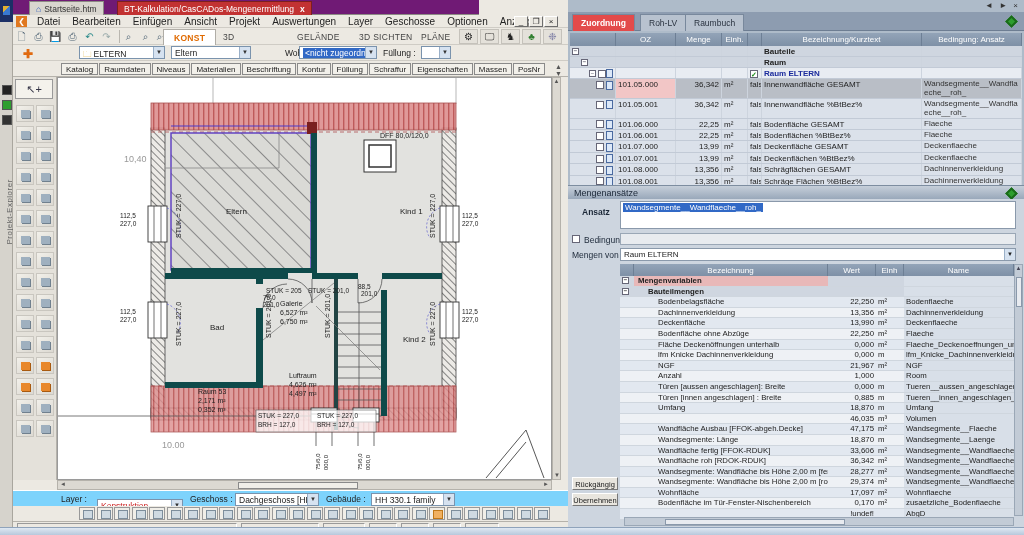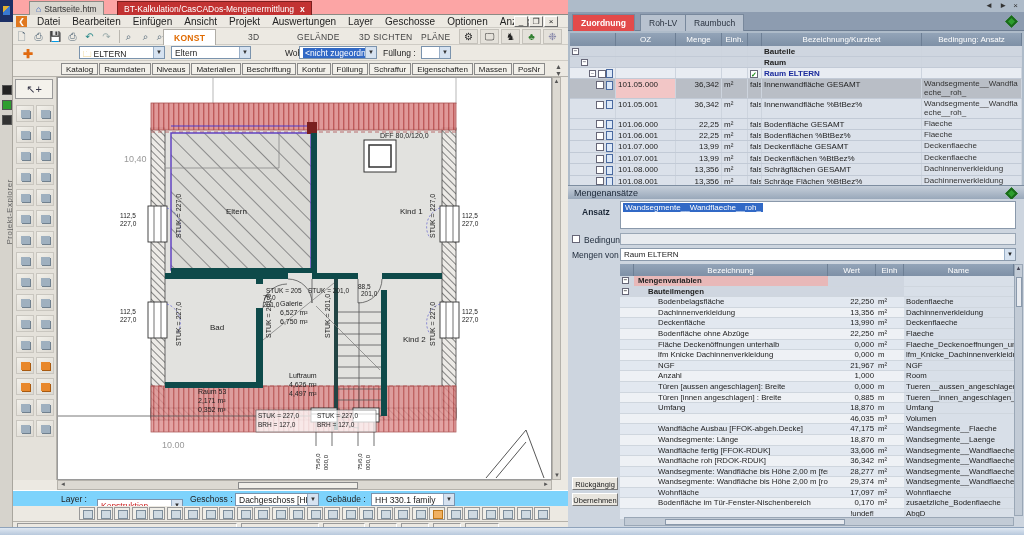--- a/index.html
+++ b/index.html
@@ -10,21 +10,21 @@
   
   #leftstrip { left:0; top:0; width:13px; height:535px; background:#d6d3cc; border-right:1px solid #a9a69e; }
   #appicon { left:0; top:0; width:13px; height:22px; background:#1c2f66; }
   #appicon:after { content:""; position:absolute; left:3px; top:6px; width:7px; height:9px; background:linear-gradient(135deg,#e0b030 0 40%,#3a78d0 40% 100%); }
   .stripico { left:2px; width:10px; height:10px; border:1px solid #555; }
   #vertlabel { left:-31px; top:200px; width:80px; transform:rotate(-90deg); transform-origin:center; color:#666; font-size:8px; letter-spacing:.5px; }
 
   
   #mainwin { left:13px; top:0; width:555px; height:535px; background:#ece9e2; }
 
-  #tabbar { left:0; top:0; width:555px; height:15px; background:#fca5a5; border-bottom:1px solid #8c8a84; }
+  #tabbar { left:0; top:0; width:466px; height:15px; background:#701a75; border-bottom:1px solid #8c8a84; }
   .doctab { position:absolute; top:1px; height:14px; padding:2px 6px 0 6px; font-size:8.5px; }
   #tab-start { left:16px; background:#d9d6cf; border:1px solid #8c8a84; border-bottom:none; color:#333; }
   #tab-start .ticon { color:#2255bb; margin-right:3px; }
   #tab-active { left:104px; background:#c23232; border:1px solid #7c1f1f; border-bottom:none; color:#fff; }
   #tab-active .x { margin-left:6px; font-weight:bold; }
 
   #menubar { left:0; top:15px; width:555px; height:13px; background:#ece9e2; border-bottom:1px solid #cfccc5; }
   #menu-lead { left:3px; top:1px; width:11px; height:11px; background:#e07820; color:#fff; font-size:8px; text-align:center; line-height:11px; }
   .menuitem { float:left; padding:1px 6px; font-size:10px; color:#222; }
   #menuitems { margin-left:18px; }
@@ -172,21 +172,21 @@
     <span class="tbico">💾</span>
     <span class="tbico">⎙</span>
     <span class="tbico" style="color:#2a8a8a">↶</span>
     <span class="tbico" style="color:#9aa">↷</span>
     <span class="tbsep"></span>
     <span class="tbico">⌕</span>
     <span class="tbico">⌕</span>
     <span class="tbico">⌕+</span>
     <div id="viewtabs">
         <div class="viewtab active" style="left: 150px;">KONST</div>
-        <div class="viewtab" style="left: 225px; text-align: center;">3D</div>
+        <div class="viewtab" style="left: 200px; text-align: center;">3D</div>
         <div class="viewtab" style="left: 274px;">GELÄNDE</div>
         <div class="viewtab" style="left: 336px;">3D SICHTEN</div>
         <div class="viewtab" style="left: 398px;">PLÄNE</div>
       </div>
     <div class="rico" style="right:90px">⚙</div>
     <div class="rico" style="right:69px">🖵</div>
     <div class="rico" style="right:48px">♞</div>
     <div class="rico" style="right:27px;color:#2e7e2e">♣</div>
     <div class="rico" style="right:6px;color:#88a">❉</div>
   </div>

